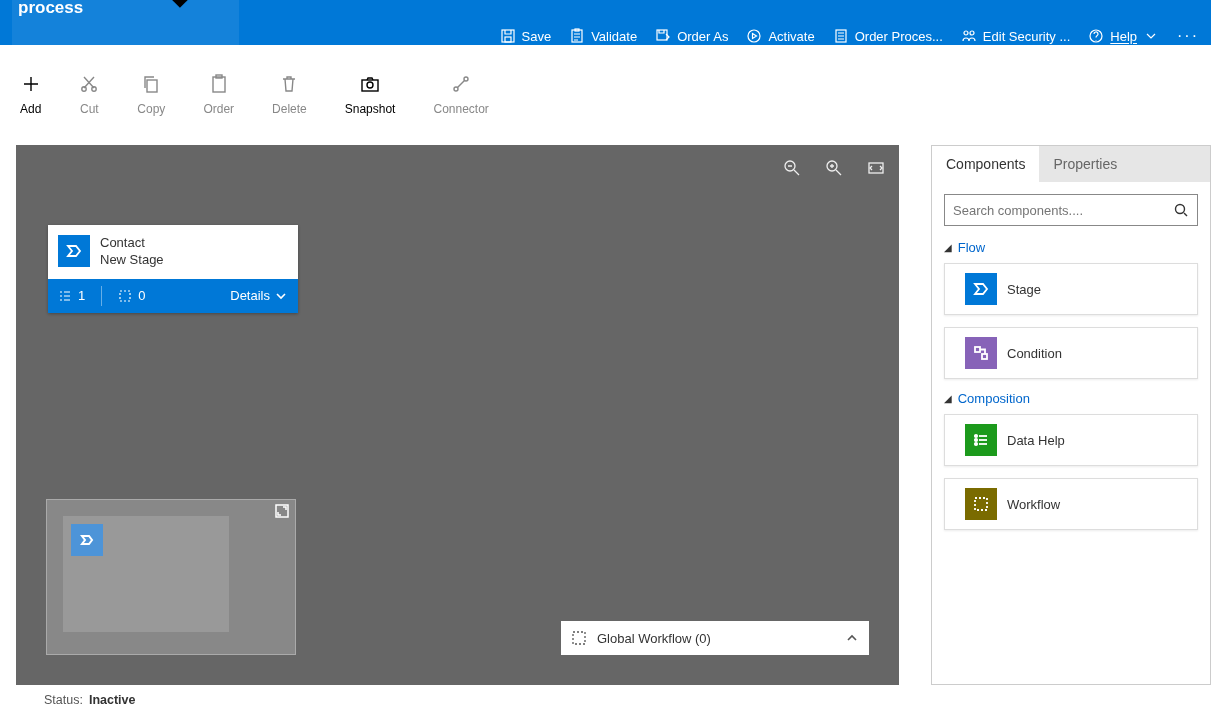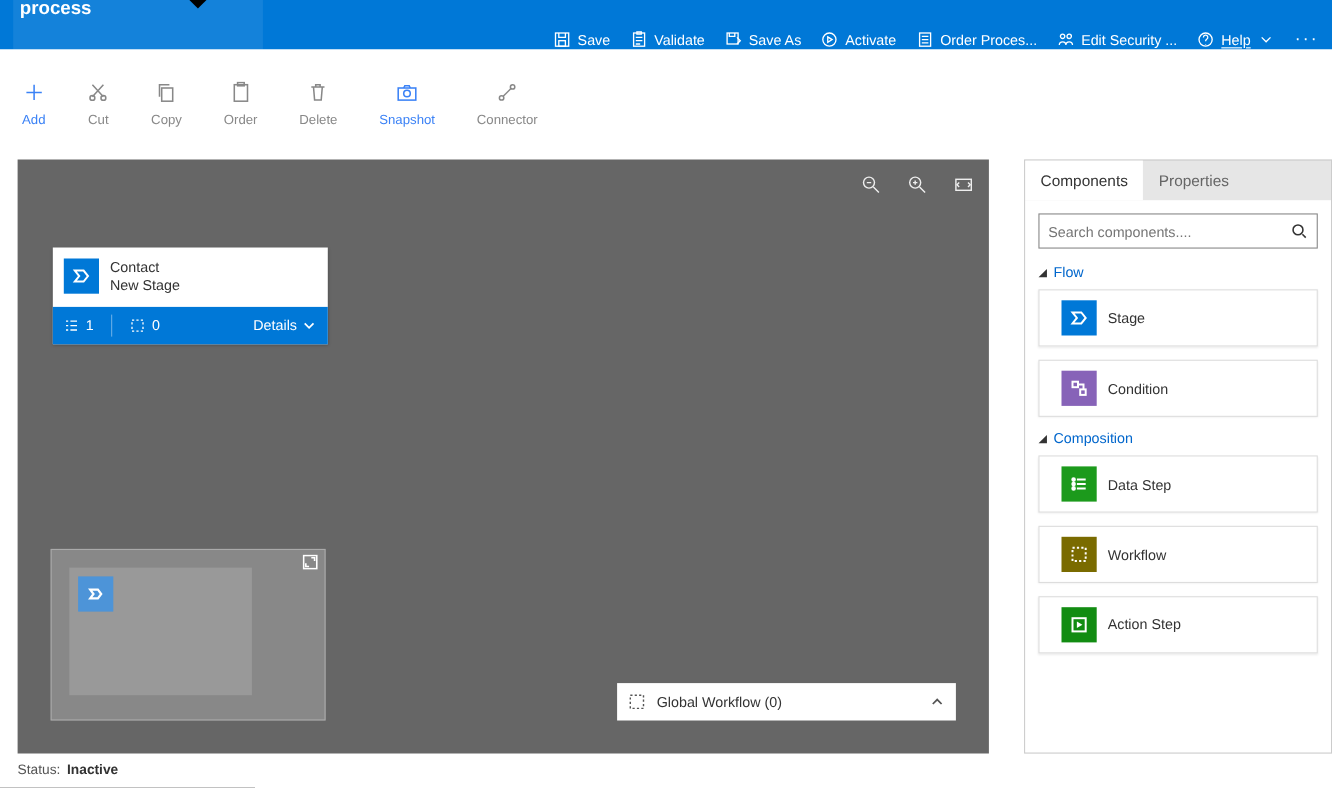--- a/index.html
+++ b/index.html
@@ -8,21 +8,21 @@
 .header { background: #0078d7; color: #fff; height: 45px; display: flex; align-items: flex-end; padding: 0 12px; justify-content: space-between; }
 .header-left { display: flex; align-items: center; }
 .header-title { font-size: 17px; font-weight: 600; padding: 4px 6px; display: flex; align-items: center; gap: 6px; background: rgba(255,255,255,0.08); }
 .header-actions { display: flex; align-items: center; gap: 18px; font-size: 13px; }
 .header-actions .act { display: flex; align-items: center; gap: 6px; cursor: pointer; }
 .header-actions svg { width: 16px; height: 16px; fill: none; stroke: #fff; stroke-width: 1.2; }
 .more-dots { font-size: 16px; letter-spacing: 2px; }
 
 .toolbar { background: #fff; height: 100px; display: flex; align-items: center; padding: 0 20px; gap: 38px; }
 .tool { display: flex; flex-direction: column; align-items: center; gap: 8px; color: #888; cursor: pointer; font-size: 12px; }
-.tool.active { color: #3b82f6; }
+.tool.active { color: #000000; }
 .tool svg { width: 20px; height: 20px; stroke: currentColor; fill: none; stroke-width: 1.4; }
 
 .workspace { display: flex; height: 540px; }
 .canvas-wrap { flex: 1; background: #666; position: relative; margin: 0 0 0 16px; }
 .canvas-controls { position: absolute; top: 14px; right: 14px; display: flex; gap: 24px; color: #fff; }
 .canvas-controls svg { width: 18px; height: 18px; stroke: #eee; fill: none; stroke-width: 1.3; cursor: pointer; }
 
 .stage-card { position: absolute; left: 32px; top: 80px; width: 250px; background: #fff; box-shadow: 0 1px 3px rgba(0,0,0,0.3); }
 .stage-top { display: flex; padding: 10px; gap: 10px; align-items: flex-start; }
 .stage-icon { width: 32px; height: 32px; background: #0078d7; color: #fff; display: flex; align-items: center; justify-content: center; }
@@ -56,21 +56,21 @@
 .comp-item { display: flex; align-items: center; gap: 10px; border: 1px solid #ddd; height: 52px; padding: 0 20px; margin-bottom: 12px; cursor: grab; font-size: 13px; box-shadow: 0 1px 2px rgba(0,0,0,0.08); background:#fff;}
 .comp-icon { width: 32px; height: 32px; display: flex; align-items: center; justify-content: center; color: #fff; }
 .comp-icon svg { width: 18px; height: 18px; stroke: #fff; fill: none; stroke-width: 1.8; }
 .ci-blue { background: #0078d7; }
 .ci-purple { background: #8763b8; }
 .ci-green { background: #1c9a1c; }
 .ci-olive { background: #7a6b00; }
 .ci-dgreen { background: #128c12; }
 
 .status-bar { height: 30px; display: flex; align-items: center; padding: 0 16px; font-size: 12.5px; gap: 6px; }
-.status-bar .lbl { color: #555; }
+.status-bar .lbl { color: #555; margin-left: 28px; }
 .status-bar .val { font-weight: 600; }
 .help-u { text-decoration: underline; text-underline-offset: 2px; }
 </style>
 </head>
 <body>
 
 <div class="header">
   <div class="header-left">
     <div class="header-title">
       <span>Contact approval process</span>
@@ -95,21 +95,21 @@
           <rect x="6" y="1" width="4" height="2"></rect>
         </svg>
       <span>Validate</span>
     </div>
     <div class="act">
       <svg viewBox="0 0 16 16">
           <rect x="2" y="2" width="10" height="10"></rect>
           <path d="M4 2v3h5V2"></path>
           <path d="M11 12l3-3-3-3"></path>
         </svg>
-      <span>Save As</span>
+      <span>Order As</span>
     </div>
     <div class="act">
       <svg viewBox="0 0 16 16">
           <circle cx="8" cy="8" r="6"></circle>
           <path d="M6.5 5.5l4 2.5-4 2.5z"></path>
         </svg>
       <span>Activate</span>
     </div>
     <div class="act">
       <svg viewBox="0 0 16 16">
@@ -319,39 +319,30 @@
         <div class="comp-icon ci-green">
             <svg viewBox="0 0 18 18">
               <circle cx="4" cy="5" r="1.2" fill="#fff"></circle>
               <path d="M7 5h8"></path>
               <circle cx="4" cy="9" r="1.2" fill="#fff"></circle>
               <path d="M7 9h8"></path>
               <circle cx="4" cy="13" r="1.2" fill="#fff"></circle>
               <path d="M7 13h8"></path>
             </svg>
           </div>
-        <span>Data Step</span>
+        <span>Data Help</span>
       </div>
       <div class="comp-item">
         <div class="comp-icon ci-olive">
             <svg viewBox="0 0 18 18">
               <rect x="3" y="3" width="12" height="12" stroke-dasharray="2 2"></rect>
             </svg>
           </div>
         <span>Workflow</span>
       </div>
-      <div class="comp-item">
-        <div class="comp-icon ci-dgreen">
-            <svg viewBox="0 0 18 18">
-              <rect x="3" y="3" width="12" height="12"></rect>
-              <path d="M7 6l5 3-5 3z" fill="#fff" stroke="none"></path>
-            </svg>
-          </div>
-        <span style="line-height:1.2;">Action Step</span>
-      </div>
     </div>
   </div>
 </div>
 
 <div class="status-bar">
   <span class="lbl">Status:</span>
   <span class="val">Inactive</span>
 </div>
 
 </body></html>

